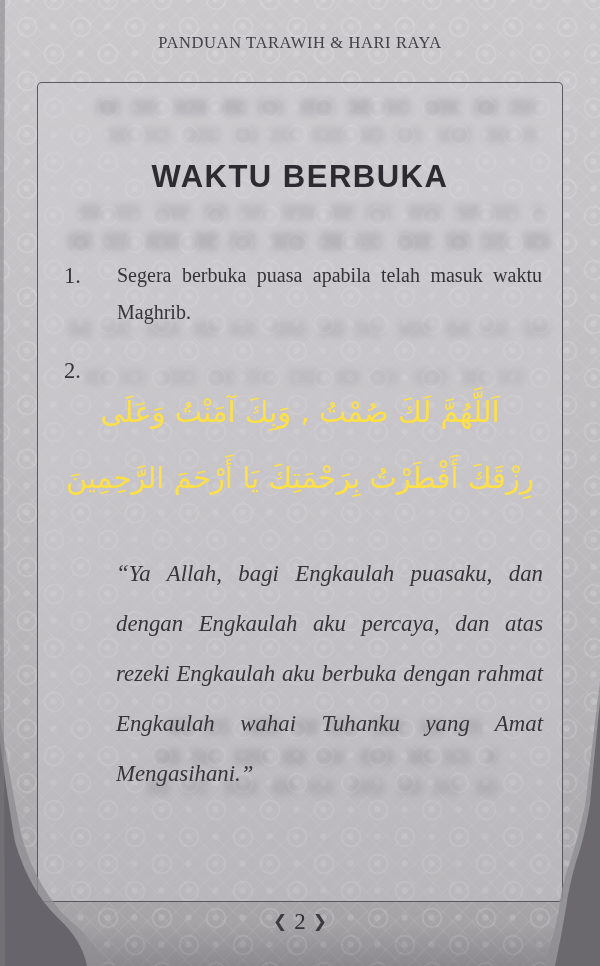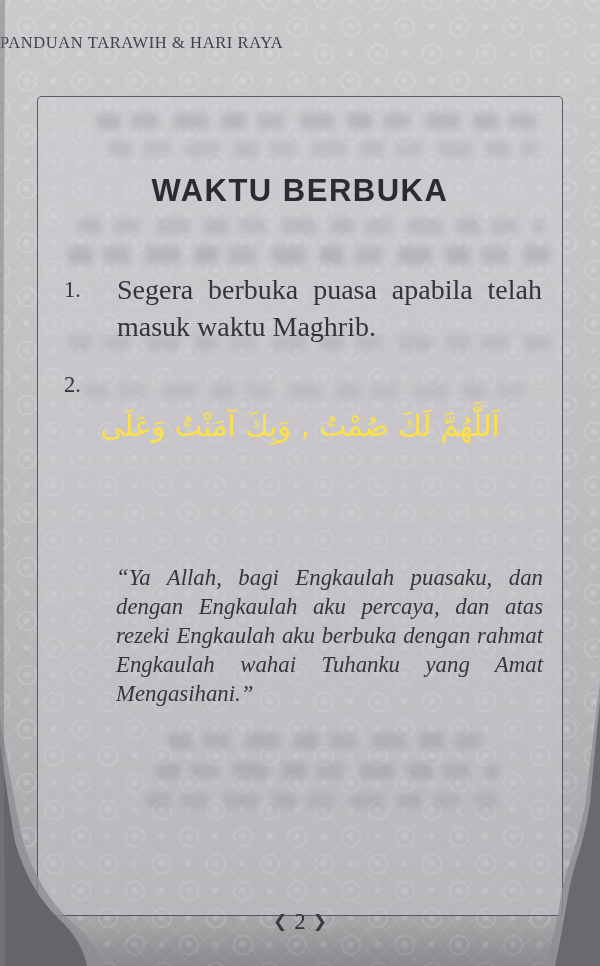--- a/index.html
+++ b/index.html
@@ -18,47 +18,47 @@
     background-image:
       radial-gradient(circle, transparent 8px, rgba(255,255,255,.33) 9px, transparent 11px),
       radial-gradient(circle, transparent 8px, rgba(255,255,255,.33) 9px, transparent 11px),
       radial-gradient(circle, rgba(255,255,255,.28) 2.5px, transparent 4px),
       repeating-linear-gradient(45deg, rgba(255,255,255,.10) 0 1.5px, transparent 1.5px 13.5px),
       repeating-linear-gradient(-45deg, rgba(255,255,255,.10) 0 1.5px, transparent 1.5px 13.5px);
     background-size:54px 54px,54px 54px,27px 27px,auto,auto;
     background-position:0 0,27px 27px,13px 13px,0 0,0 0;
   }
   .running-header{
-    position:absolute;top:33px;left:0;width:100%;
+    position:absolute;top:33px;left:0;width:100%;text-align:center;
     font-size:16.5px;letter-spacing:.6px;color:#434148;
   }
   
   .content-box{
-    position:absolute;left:37px;top:96px;width:526px;height:820px;
+    position:absolute;left:37px;top:82px;width:526px;height:820px;
     box-sizing:border-box;border:1.6px solid rgba(72,70,77,.85);
     border-radius:5px;background:rgba(210,208,211,.42);
   }
   .section-title{
     position:absolute;top:76px;left:0;width:100%;text-align:center;margin:0;
     font-family:"Liberation Sans", sans-serif;font-weight:bold;
     font-size:31px;letter-spacing:1.5px;color:#2d2b31;
   }
   .num-list{position:absolute;top:174px;left:26px;right:20px;}
   .num-item{display:flex;margin-bottom:21px;color:#36343a;}
   .num-item .num{width:53px;flex:0 0 53px;font-size:22.5px;line-height:37px;}
-  .num-item .txt{flex:1;font-size:28px;line-height:37px;text-align:justify;text-align-last:left;}
+  .num-item .txt{flex:1;font-size:20px;line-height:37px;text-align:justify;text-align-last:left;}
   .arabic-block{
     position:absolute;top:296px;left:0;width:100%;box-sizing:border-box;
     padding:0 26px;direction:rtl;text-align:center;
     font-family:"DejaVu Sans", sans-serif;color:#fde047;
   }
   .arabic-line{font-size:29px;line-height:66px;white-space:nowrap;}
   .translation{
     position:absolute;top:466px;left:78px;width:427px;
-    font-style:italic;font-size:22.8px;line-height:29px;color:#37353b;
+    font-style:italic;font-size:22.8px;line-height:50px;color:#37353b;
     text-align:justify;text-align-last:left;
   }
   
   .ghost{
     position:absolute;height:16px;border-radius:5px;pointer-events:none;
     background:repeating-linear-gradient(90deg,
       rgba(95,93,104,.55) 0 24px, transparent 24px 35px,
       rgba(95,93,104,.45) 35px 62px, transparent 62px 78px,
       rgba(95,93,104,.5) 78px 112px, transparent 112px 126px);
     filter:blur(3.2px);opacity:.33;
@@ -104,20 +104,21 @@
       <span class="num">1.</span>
       <span class="txt">Segera berbuka puasa apabila telah masuk waktu Maghrib.</span>
     </div>
     <div class="num-item">
       <span class="num">2.</span>
     </div>
   </div>
 
   <div class="arabic-block">
     <div class="arabic-line">اَللَّهُمَّ لَكَ صُمْتُ , وَبِكَ آمَنْتُ وَعَلَى</div>
+    <div class="arabic-line">رِزْقَكَ أَفْطَرْتُ بِرَحْمَتِكَ يَا أَرْحَمَ الرَّحِمِينَ</div>
   </div>
 
   <div class="translation">“Ya Allah, bagi Engkaulah puasaku, dan dengan Engkaulah aku percaya, dan atas rezeki Engkaulah aku berbuka dengan rahmat Engkaulah wahai Tuhanku yang Amat Mengasihani.”</div>
 </div>
 
 <div class="page-footer">
   <span class="orn">❮</span><span class="num">2</span><span class="orn">❯</span>
 </div>
 
 <div class="bottom-fade"></div>

